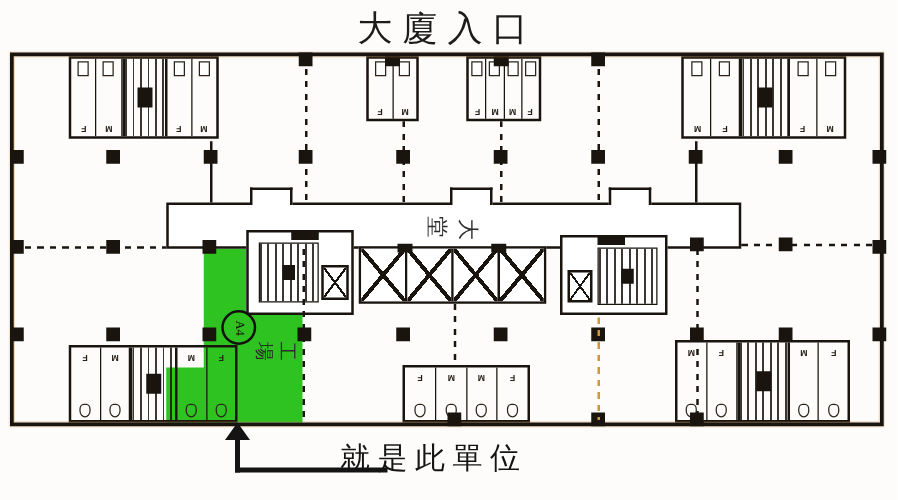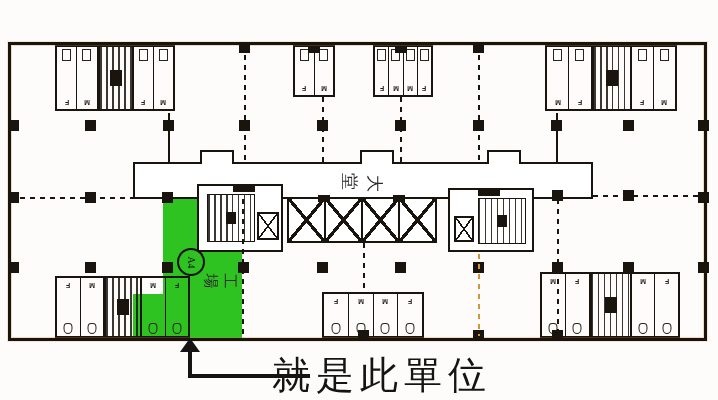--- a/index.html
+++ b/index.html
@@ -72,35 +72,36 @@
   .bank .cell{flex:1;border-right:2px solid var(--wall)}
   .bank .cell:last-child{border-right:none}
   .tab{position:absolute;background:var(--wall)}
   .cjk-rot{position:absolute;font-family:"Liberation Serif",serif;color:#2b2b2b;transform:rotate(90deg)}
   .badge{
     position:absolute;border:2px solid #12100c;border-radius:50%;
     display:flex;align-items:center;justify-content:center;
   }
   .badge span{font-family:"Liberation Serif",serif;font-size:10px;color:#12100c;transform:rotate(90deg)}
   .annot-text{
-    position:absolute;font-family:"Liberation Serif",serif;font-size:38px;
+    position:absolute;font-family:"Liberation Serif",serif;font-size:24px;
     letter-spacing:6px;color:#141414;
   }
   .arrow-seg{position:absolute;background:#141414}
   .arrow-head{
     position:absolute;width:0;height:0;
     border-left:10px solid transparent;border-right:10px solid transparent;
     border-bottom:14px solid #141414;
   }
 </style>
 </head>
 <body>
 
 <div id="canvas">
 
+  <div class="title">大廈入口</div>
 
   <div class="green" style="left:133px;top:294px;width:32px;height:44px"></div>
   <div class="green" style="left:163px;top:197px;width:79px;height:141px"></div>
 
   <div class="corridor" style="left:133px;top:162px;width:460px;height:37px"></div>
   <div class="recess" style="left:200px;top:150px;width:34px;height:14px"></div>
   <div class="recess" style="left:360px;top:150px;width:34px;height:14px"></div>
   <div class="recess" style="left:487px;top:150px;width:34px;height:14px"></div>
 
   <span class="cjk-rot" style="left:341px;top:170px;font-size:17px">堂</span>

